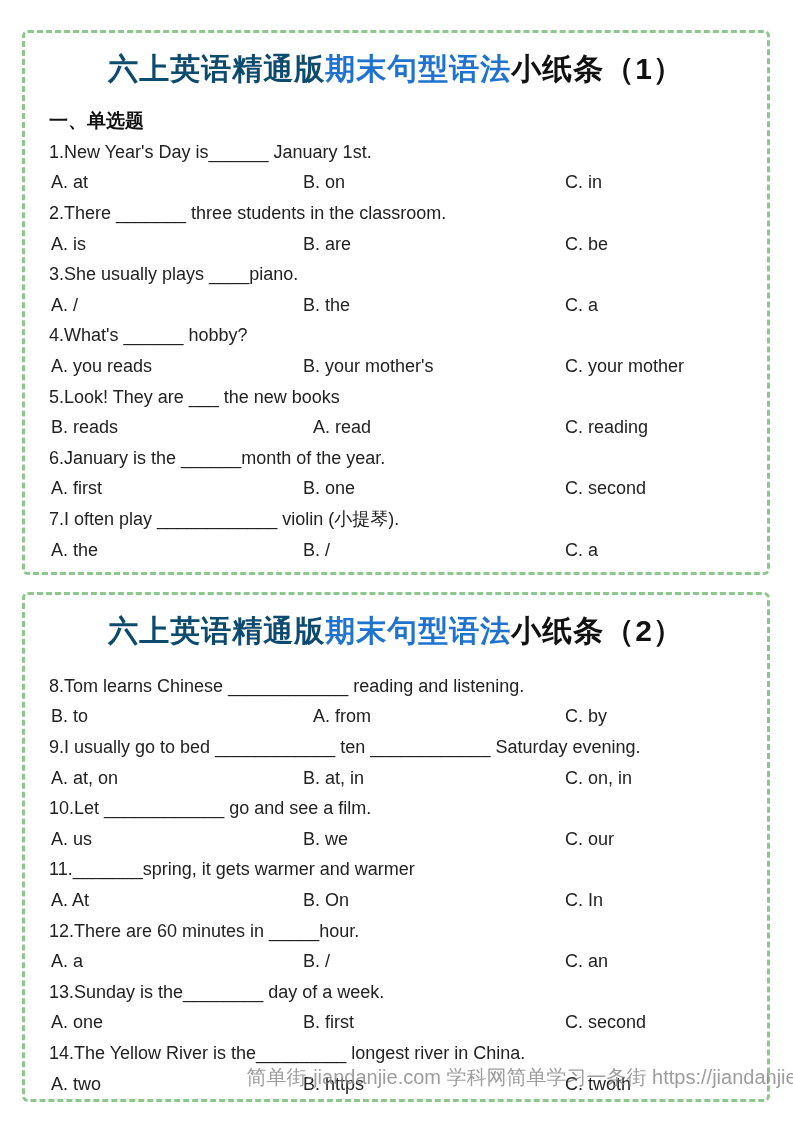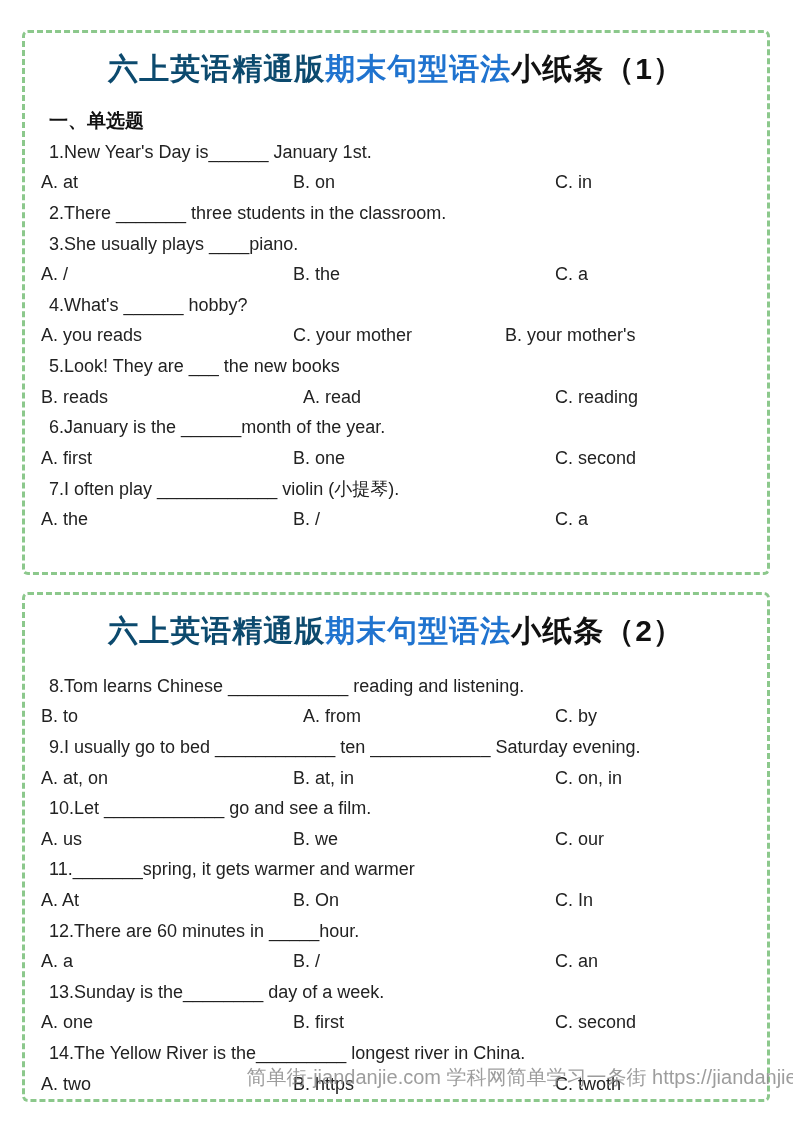--- a/index.html
+++ b/index.html
@@ -43,21 +43,21 @@
     line-height:32px;
   }
   .line {
     height:30.6px;
     display:flex;
     align-items:center;
     font-size:18px;
     color:#222;
   }
   .q-line { padding-left:24px; }
-  .opt-row { padding-left:16px; }
+  .opt-row { padding-left:26px; }
   .opt { display:block; white-space:nowrap; }
   .opt-a { width:252px; }
   .opt-b { width:262px; }
   .opt-c { flex:1; }
   .first-q { margin-top:18px; }
   .watermark {
     position:absolute;
     top:1064px; left:0;
     width:100%;
     text-align:right;
@@ -79,33 +79,38 @@
     <div class="heading">一、单选题</div>
 
     <div class="line q-line">1.New Year's Day is______ January 1st.</div>
     <div class="line opt-row">
       <span class="opt opt-a">A. at</span>
       <span class="opt opt-b">B. on</span>
       <span class="opt opt-c">C. in</span>
     </div>
 
     <div class="line q-line">2.There _______ three students in the classroom.</div>
+    <div class="line opt-row">
+      <span class="opt opt-a">A. is</span>
+      <span class="opt opt-b">B. are</span>
+      <span class="opt opt-c">C. be</span>
+    </div>
 
     <div class="line q-line">3.She usually plays ____piano.</div>
     <div class="line opt-row">
       <span class="opt opt-a">A. /</span>
       <span class="opt opt-b">B. the</span>
       <span class="opt opt-c">C. a</span>
     </div>
 
     <div class="line q-line">4.What's ______ hobby?</div>
     <div class="line opt-row">
       <span class="opt opt-a">A. you reads</span>
+      <span class="opt opt-b">B. your mother's</span>
       <span class="opt opt-c">C. your mother</span>
-      <span class="opt opt-b">B. your mother's</span>
     </div>
 
     <div class="line q-line">5.Look! They are ___ the new books</div>
     <div class="line opt-row">
       <span class="opt opt-b">B. reads</span>
       <span class="opt opt-a">A. read</span>
       <span class="opt opt-c">C. reading</span>
     </div>
 
     <div class="line q-line">6.January is the ______month of the year.</div>

